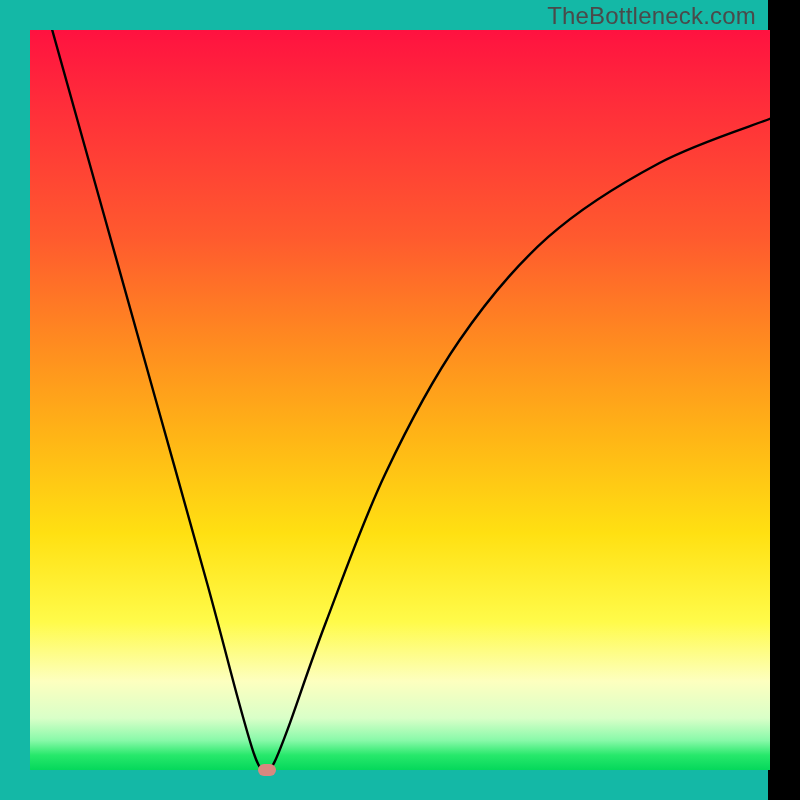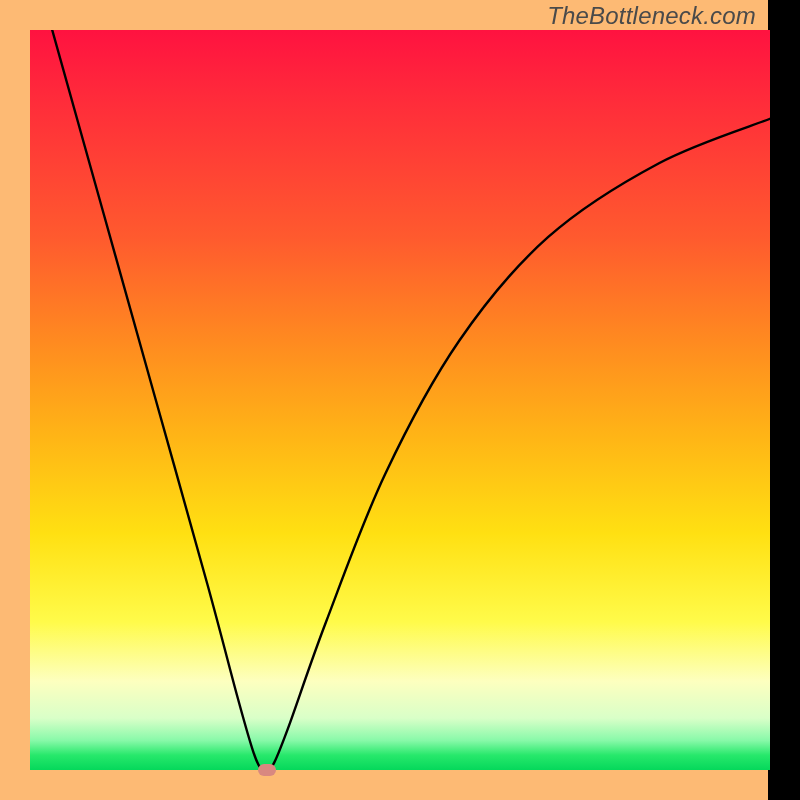--- a/index.html
+++ b/index.html
@@ -8,22 +8,21 @@
     width: 800px;
     height: 800px;
     overflow: hidden;
     background: #000;
     font-family: Arial, Helvetica, sans-serif;
   }
   .frame {
     position: relative;
     width: 768px;
     height: 800px;
-    background: #fdba74;
-    font-style: italic;
+    background: #14b8a6;
   }
   .watermark {
     position: absolute;
     top: 2px;
     right: 12px;
     color: #4a4a4a;
     font-size: 24px;
     font-weight: 400;
     z-index: 10;
     letter-spacing: 0.2px;

